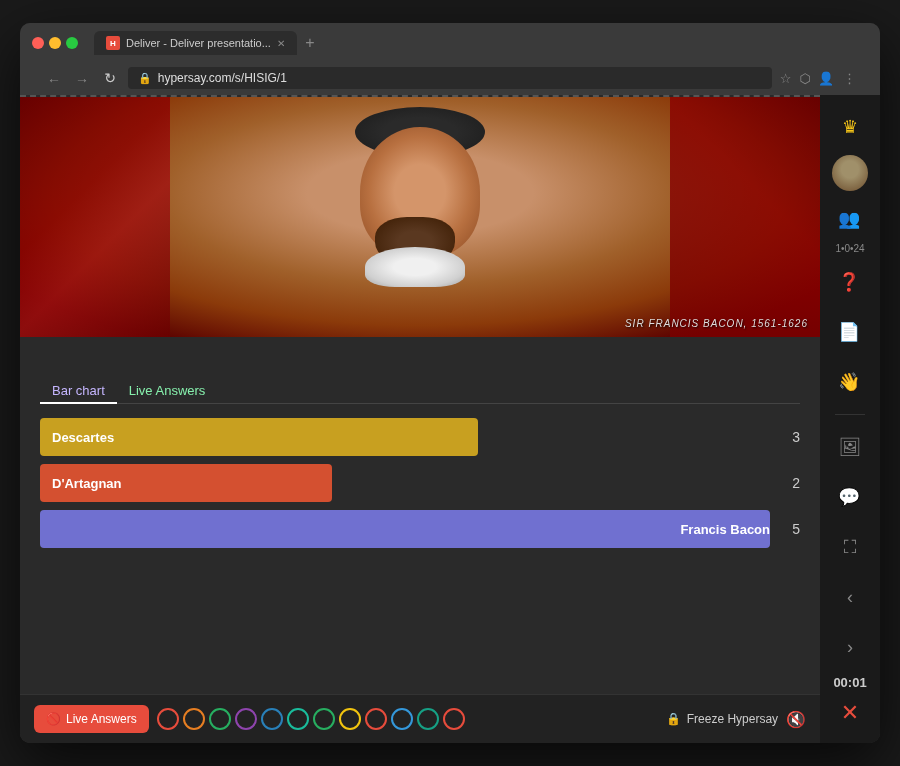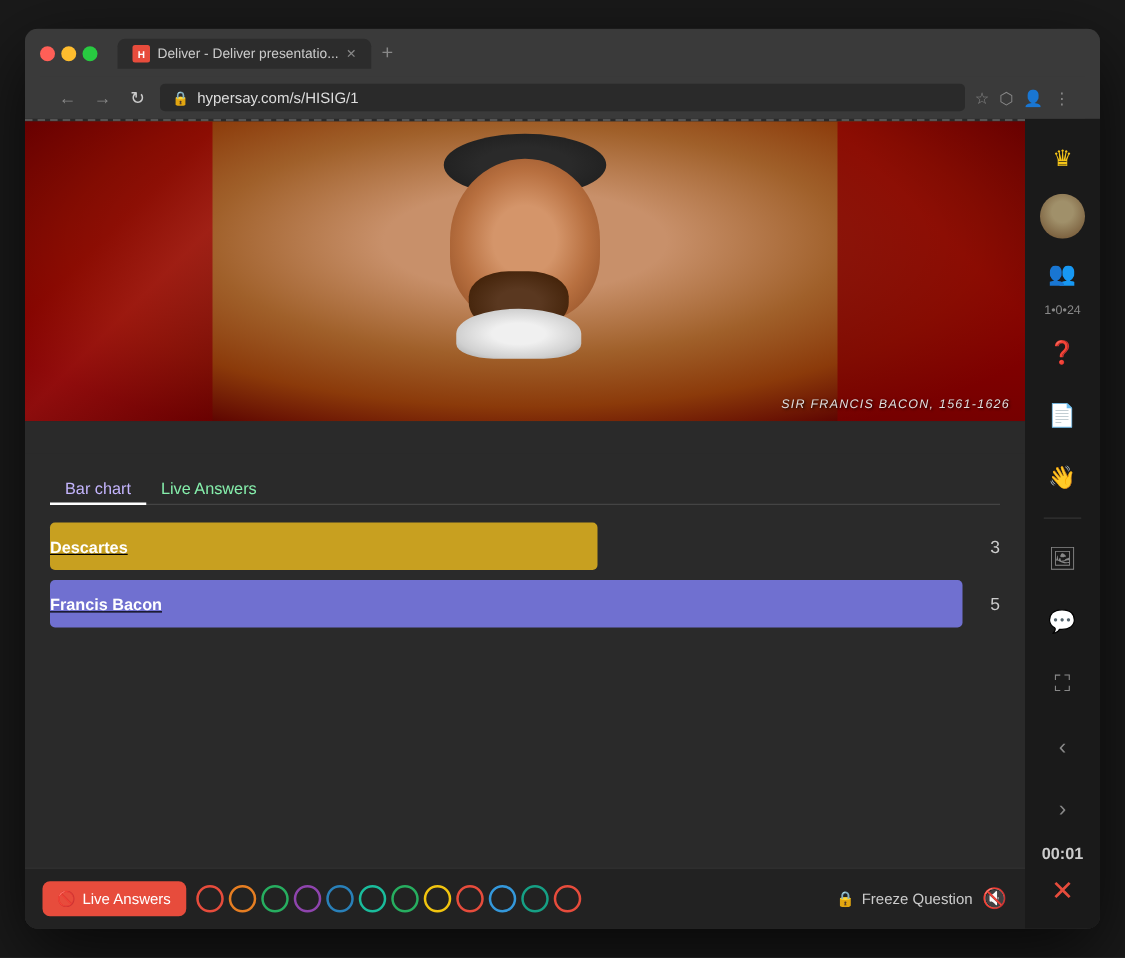--- a/index.html
+++ b/index.html
@@ -319,21 +319,21 @@
       border-radius: 4px;
       position: relative;
       overflow: visible;
     }
 
     .bar-fill {
       height: 100%;
       border-radius: 4px;
       display: flex;
       align-items: center;
-      text-decoration: underline;
+      padding-left: 12px;
     }
 
     .bar-label {
       color: white;
       font-size: 13px;
       font-weight: 600;
       white-space: nowrap;
     }
 
     .bar-count {
@@ -537,21 +537,29 @@
         <div class="bar-row">
               <div class="bar-wrapper">
                 <div class="bar-fill" style="background: rgb(200, 160, 32); width: 60%;">
                   <span class="bar-label">Descartes</span>
                 </div>
               </div>
               <span class="bar-count">3</span>
             </div>
             <div class="bar-row">
               <div class="bar-wrapper">
-                <div class="bar-fill" style="background: rgb(112, 112, 208); width: 100%;">
+                <div class="bar-fill" style="background: rgb(212, 80, 48); width: 40%;">
+                  <span class="bar-label">D'Artagnan</span>
+                </div>
+              </div>
+              <span class="bar-count">2</span>
+            </div>
+            <div class="bar-row">
+              <div class="bar-wrapper">
+                <div class="bar-fill" style="background: rgb(112, 112, 208); width: 100%; justify-content: flex-end;">
                   <span class="bar-label">Francis Bacon</span>
                 </div>
               </div>
               <span class="bar-count">5</span>
             </div>
           </div>
       </div>
 
       <div class="bottom-toolbar">
         <button class="hide-answers-btn">
@@ -569,21 +577,21 @@
             <div class="color-circle" style="border-color: rgb(39, 174, 96); background: transparent;"></div>
             <div class="color-circle" style="border-color: rgb(241, 196, 15); background: transparent;"></div>
             <div class="color-circle" style="border-color: rgb(231, 76, 60); background: transparent;"></div>
             <div class="color-circle" style="border-color: rgb(52, 152, 219); background: transparent;"></div>
             <div class="color-circle" style="border-color: rgb(22, 160, 133); background: transparent;"></div>
             <div class="color-circle" style="border-color: rgb(231, 76, 60); background: transparent;"></div>
           </div>
 
         <div class="freeze-btn">
           <span>🔒</span>
-          <span>Freeze Question</span>
+          <span>Freeze Hypersay</span>
         </div>
         <span class="sound-btn">🔇</span>
       </div>
     </div>
 
     <div class="right-sidebar">
       <div class="sidebar-btn">
         <span class="crown-icon">♛</span>
       </div>
 

